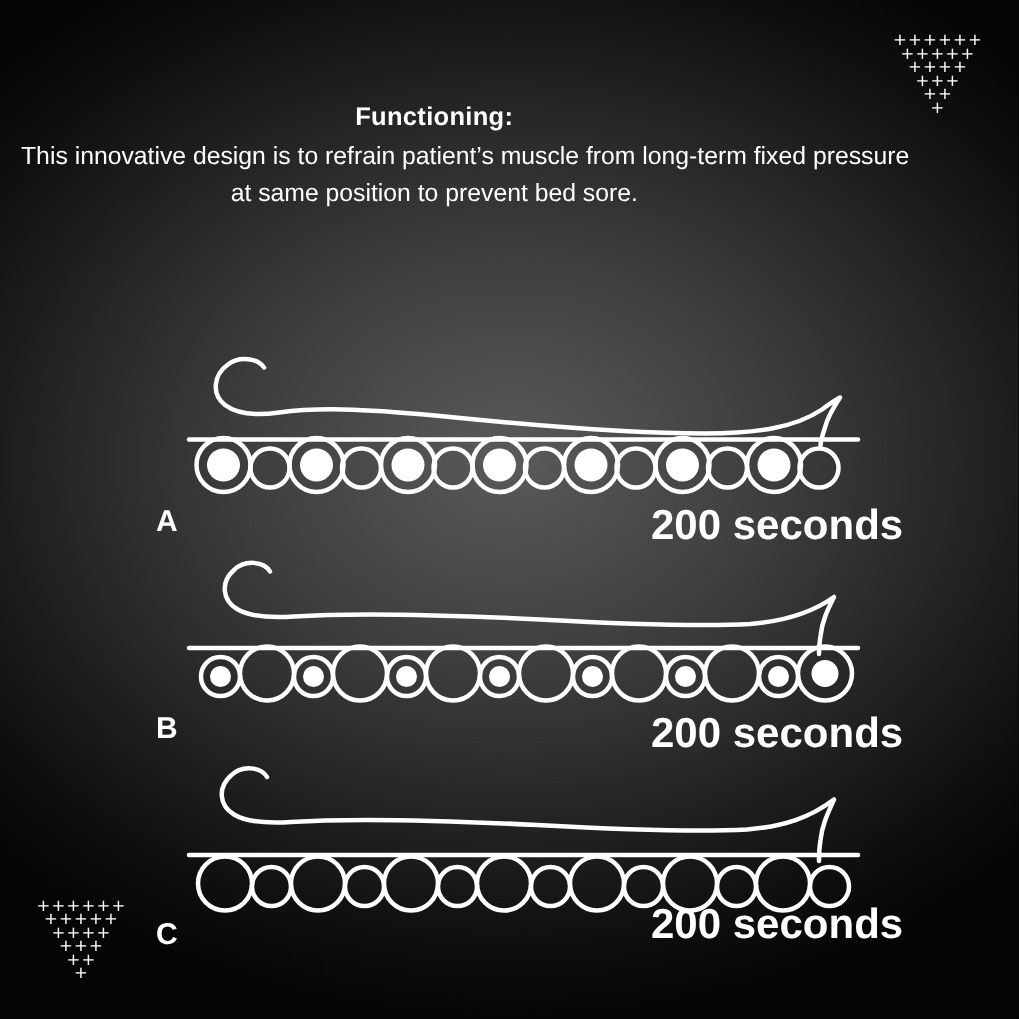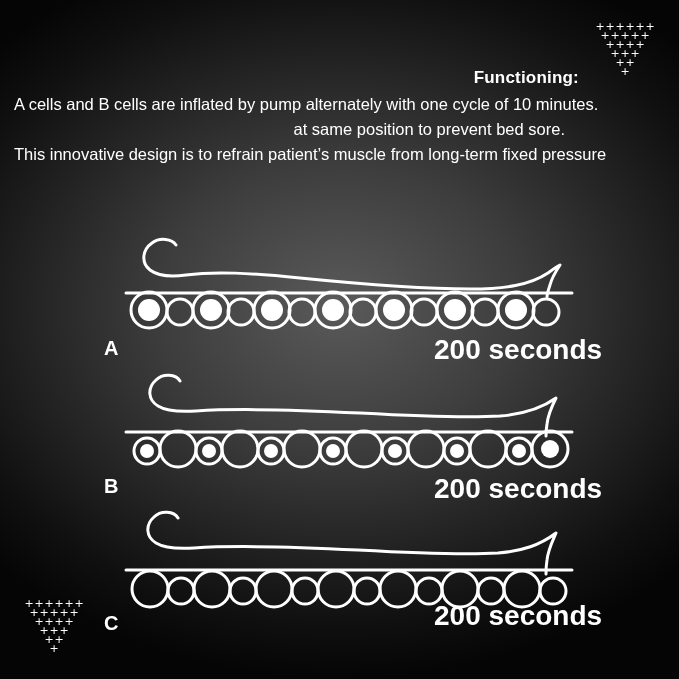--- a/index.html
+++ b/index.html
@@ -50,21 +50,21 @@
     bottom: 26px;
     left: 24px;
     text-align: center;
   }
   
   #text-block {
     position: absolute;
     top: 68px;
     left: 0;
     width: 579px;
-    text-align: right;
+    text-align: center;
     color: #ffffff;
   }
   #heading {
     font-size: 17px;
     font-weight: bold;
     letter-spacing: .2px;
     margin-bottom: 4px;
   }
   .body-line {
     font-size: 16.5px;
@@ -113,23 +113,22 @@
       <span class="row"><span>+</span><span>+</span><span>+</span><span>+</span><span>+</span><span>+</span></span>
       <span class="row"><span>+</span><span>+</span><span>+</span><span>+</span><span>+</span></span>
       <span class="row"><span>+</span><span>+</span><span>+</span><span>+</span></span>
       <span class="row"><span>+</span><span>+</span><span>+</span></span>
       <span class="row"><span>+</span><span>+</span></span>
       <span class="row"><span>+</span></span>
     </div>
 
   <div id="text-block">
     <div id="heading">Functioning:</div>
-    <div class="body-line">A cells and B cells are inflated by pump alternately with one cycle of 10 minutes.</div>
+    <div class="body-line">This innovative design is to refrain patient’s muscle from long-term fixed pressure</div>
     <div class="body-line">at same position to prevent bed sore.</div>
-    <div class="body-line">This innovative design is to refrain patient’s muscle from long-term fixed pressure</div>
   </div>
 
   <div id="diagram">
 
     <svg id="svg-row-a" width="679" height="145" style="position:absolute;top:0;left:0;">
       <g fill="none" stroke="#ffffff" stroke-width="3" stroke-linecap="round" stroke-linejoin="round">
         <path d="M176,30 C172,24 160,22 152,28 C142,35 141,48 150,55 C158,61 172,62 186,60
                  C215,56 250,58 300,63 C360,69 420,74 470,74 C505,74 530,70 548,58
                  C552,55 556,52 560,50 C556,56 552,62 550,70 C548,76 547,80 547,82"></path>
         <line x1="126" y1="78" x2="572" y2="78"></line>

